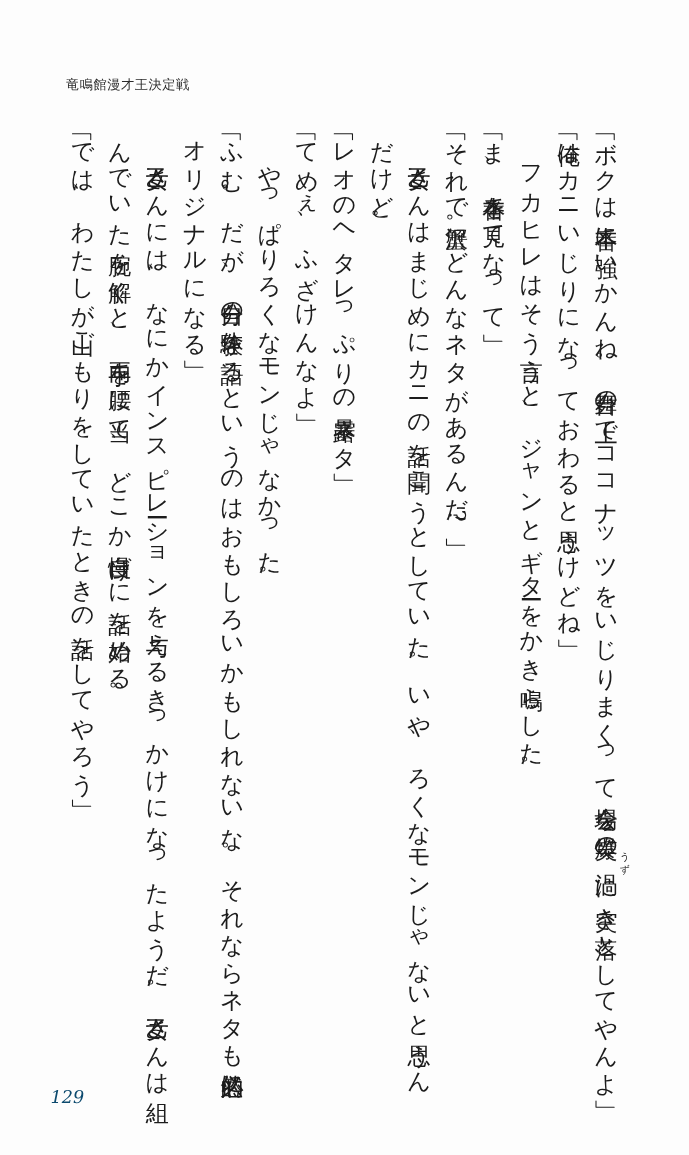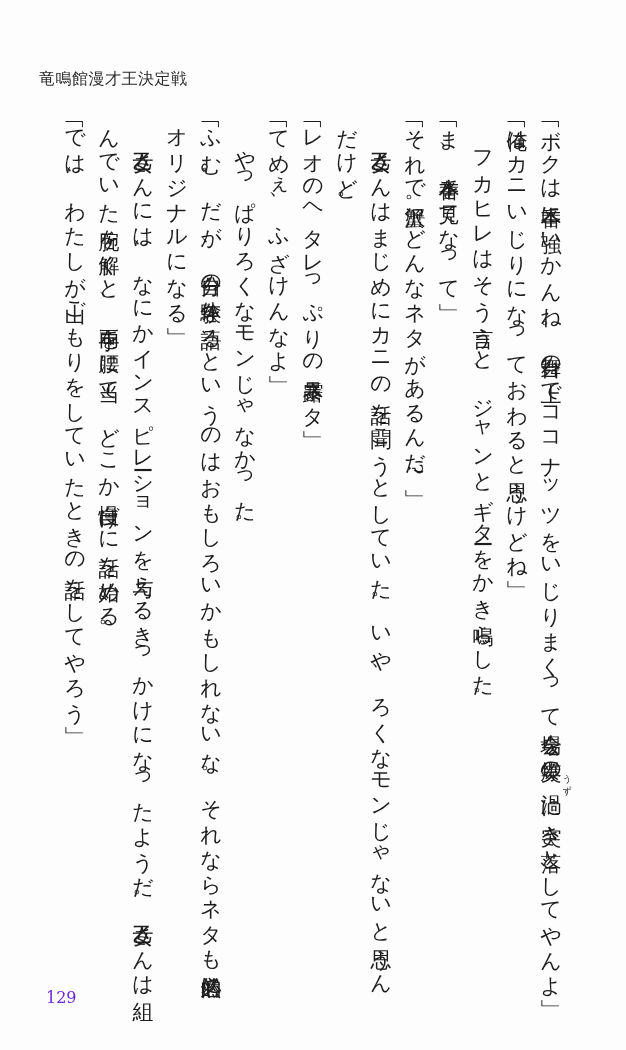--- a/index.html
+++ b/index.html
@@ -6,23 +6,23 @@
   html, body { width: 626px; height: 1050px; }
   body {
     position: relative;
     background: #fdfdfd;
     color: #1c1c1c;
     font-family: "DejaVu Serif", "Liberation Serif", serif;
     overflow: hidden;
   }
   .running-head {
     position: absolute;
-    left: 39px;
+    left: 60px;
     top: 69px;
-    font-size: 16px;
+    font-size: 12px;
     letter-spacing: 0.5px;
     color: #2a2a2a;
     white-space: nowrap;
     font-family: Liberation Mono, monospace;
   }
   .text-body {
     position: absolute;
     top: 114px;
     right: 54px;
     height: 880px;
@@ -38,21 +38,22 @@
   ruby rt {
     font-size: 9px;
     letter-spacing: 0;
     line-height: 1;
   }
   .page-number {
     position: absolute;
     left: 46px;
     top: 988px;
     font-size: 16px;
-    color: #6d28d9;
+    font-style: italic;
+    color: #0c4a6e;
   }
 </style>
 </head>
 <body>
 
 <div class="running-head">竜鳴館漫才王決定戦</div>
 
 <div class="text-body">
     <p class="dialogue">「ボクは本番に強いかんね。舞台の上でココナッツをいじりまくって会場を爆笑の<ruby>渦<rt>うず</rt></ruby>に突き落としてやんよ」</p>
     <p class="dialogue">「俺はカニいじりになっておわると思うけどね」</p>

